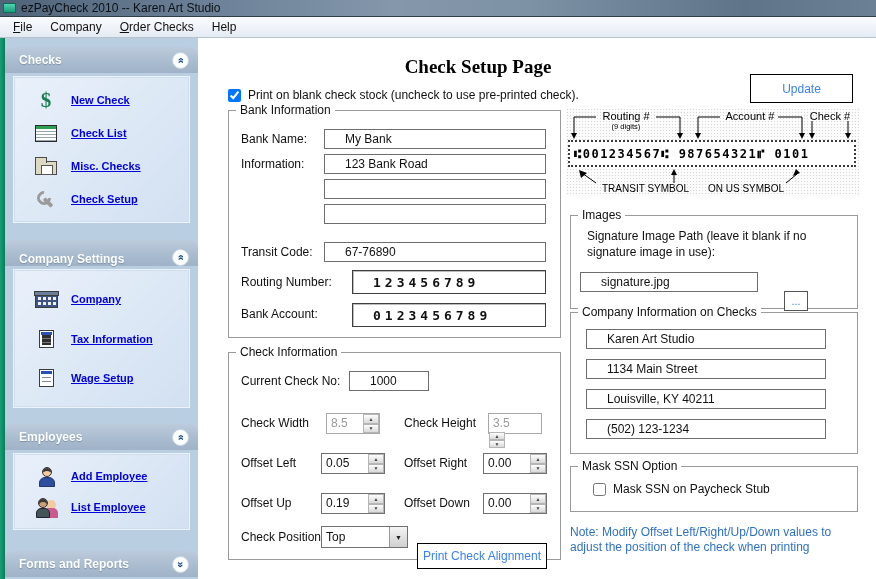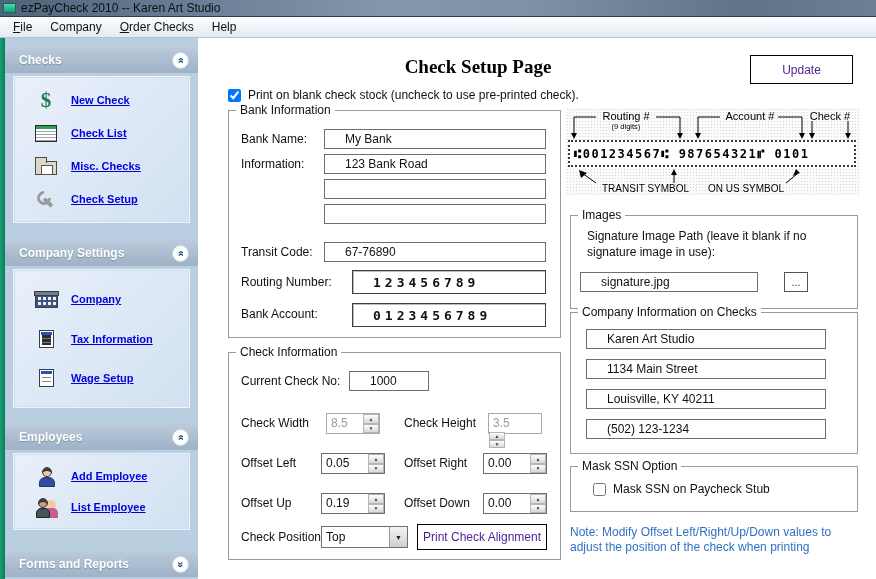--- a/index.html
+++ b/index.html
@@ -63,21 +63,21 @@
   .ico-tools::after { content:""; position:absolute; left:10px; top:1px; width:4px; height:16px; background:#a4713f; transform:rotate(-45deg); border-radius:1px; box-shadow:0 -6px 0 #c23a4a; }
   .ico-person::before { content:""; position:absolute; left:8px; top:1px; width:8px; height:8px; border-radius:50%; background:#f2cba2; border:1px solid #333; box-shadow:inset 0 -6px 0 -3px #f2cba2, inset 0 3px 0 #3a3a3a; }
   .ico-person::after { content:""; position:absolute; left:5px; top:11px; width:14px; height:8px; border-radius:6px 6px 0 0; background:#2d4d9e; border:1px solid #22366b; }
   .ico-people::before { content:""; position:absolute; left:4px; top:1px; width:8px; height:8px; border-radius:50%; background:#caa07a; border:1px solid #333; box-shadow:8px 2px 0 #f2cba2, inset 0 3px 0 #3a3a3a; }
   .ico-people::after { content:""; position:absolute; left:2px; top:11px; width:12px; height:8px; border-radius:5px 5px 0 0; background:#455; border:1px solid #223; box-shadow:8px 0 0 #c95b8f; }
 
   
   .main { position:absolute; left:198px; top:38px; right:0; bottom:0; background:#fff; }
   .page-title { position:absolute; left:0; top:18px; width:560px; text-align:center;
     font-family:"Liberation Serif",serif; font-weight:bold; font-size:19px; color:#000; }
-  .btn { background:#fff; border:1px solid #000; font-size:12px; color:#4c1d95; display:flex; align-items:center; justify-content:center; cursor:pointer; }
+  .btn { background:#fff; border:1px solid #000; font-size:12px; color:#3b82f6; display:flex; align-items:center; justify-content:center; cursor:pointer;margin-top:19px; }
   .update-btn { position:absolute; left:552px; top:17px; width:103px; height:29px; }
   .cbrow { position:absolute; display:flex; align-items:flex-end; gap:7px; font-size:12px; color:#111; }
   .cb-stock { left:30px; top:50px; }
   input[type="checkbox"] { width:13px; height:13px; }
 
   .fs { position:absolute; border:1px solid #9a9a9a; }
   .fs-legend { position:absolute; top:-8px; left:7px; background:#fff; padding:0 4px; font-size:12px; color:#111; }
   .flabel { position:absolute; font-size:12px; color:#111; }
   .tin { position:absolute; height:20px; border:1px solid #6e6e6e; font-size:12px; padding:1px 20px; color:#111; background:#fff; font-family:"Liberation Sans",sans-serif; }
   .micr { font-family:"DejaVu Sans Mono",monospace; font-weight:bold; letter-spacing:4px; font-size:13px; border:1px solid #3f3f3f; box-shadow:inset 1px 1px 0 #bdbdbd; }
@@ -151,21 +151,21 @@
             <span class="ico-folder"></span>
           </span>
         <span class="nlabel">Misc. Checks</span>
       </div>
       <div class="nav-item">
         <span class="ico ico-wrench"></span>
         <span class="nlabel">Check Setup</span>
       </div>
     </div>
 
-    <div class="section-h" style="top:202px;">
+    <div class="section-h" style="top:202px;align-items:flex-end;">
       <span class="hlabel">Company Settings</span>
       <span class="chev chev-up">
           <span>»</span>
         </span>
     </div>
     <div class="section-p" style="top:231px; height:139px;">
       <div class="nav-item">
         <span class="ico">
             <span class="ico-building"></span>
           </span>

